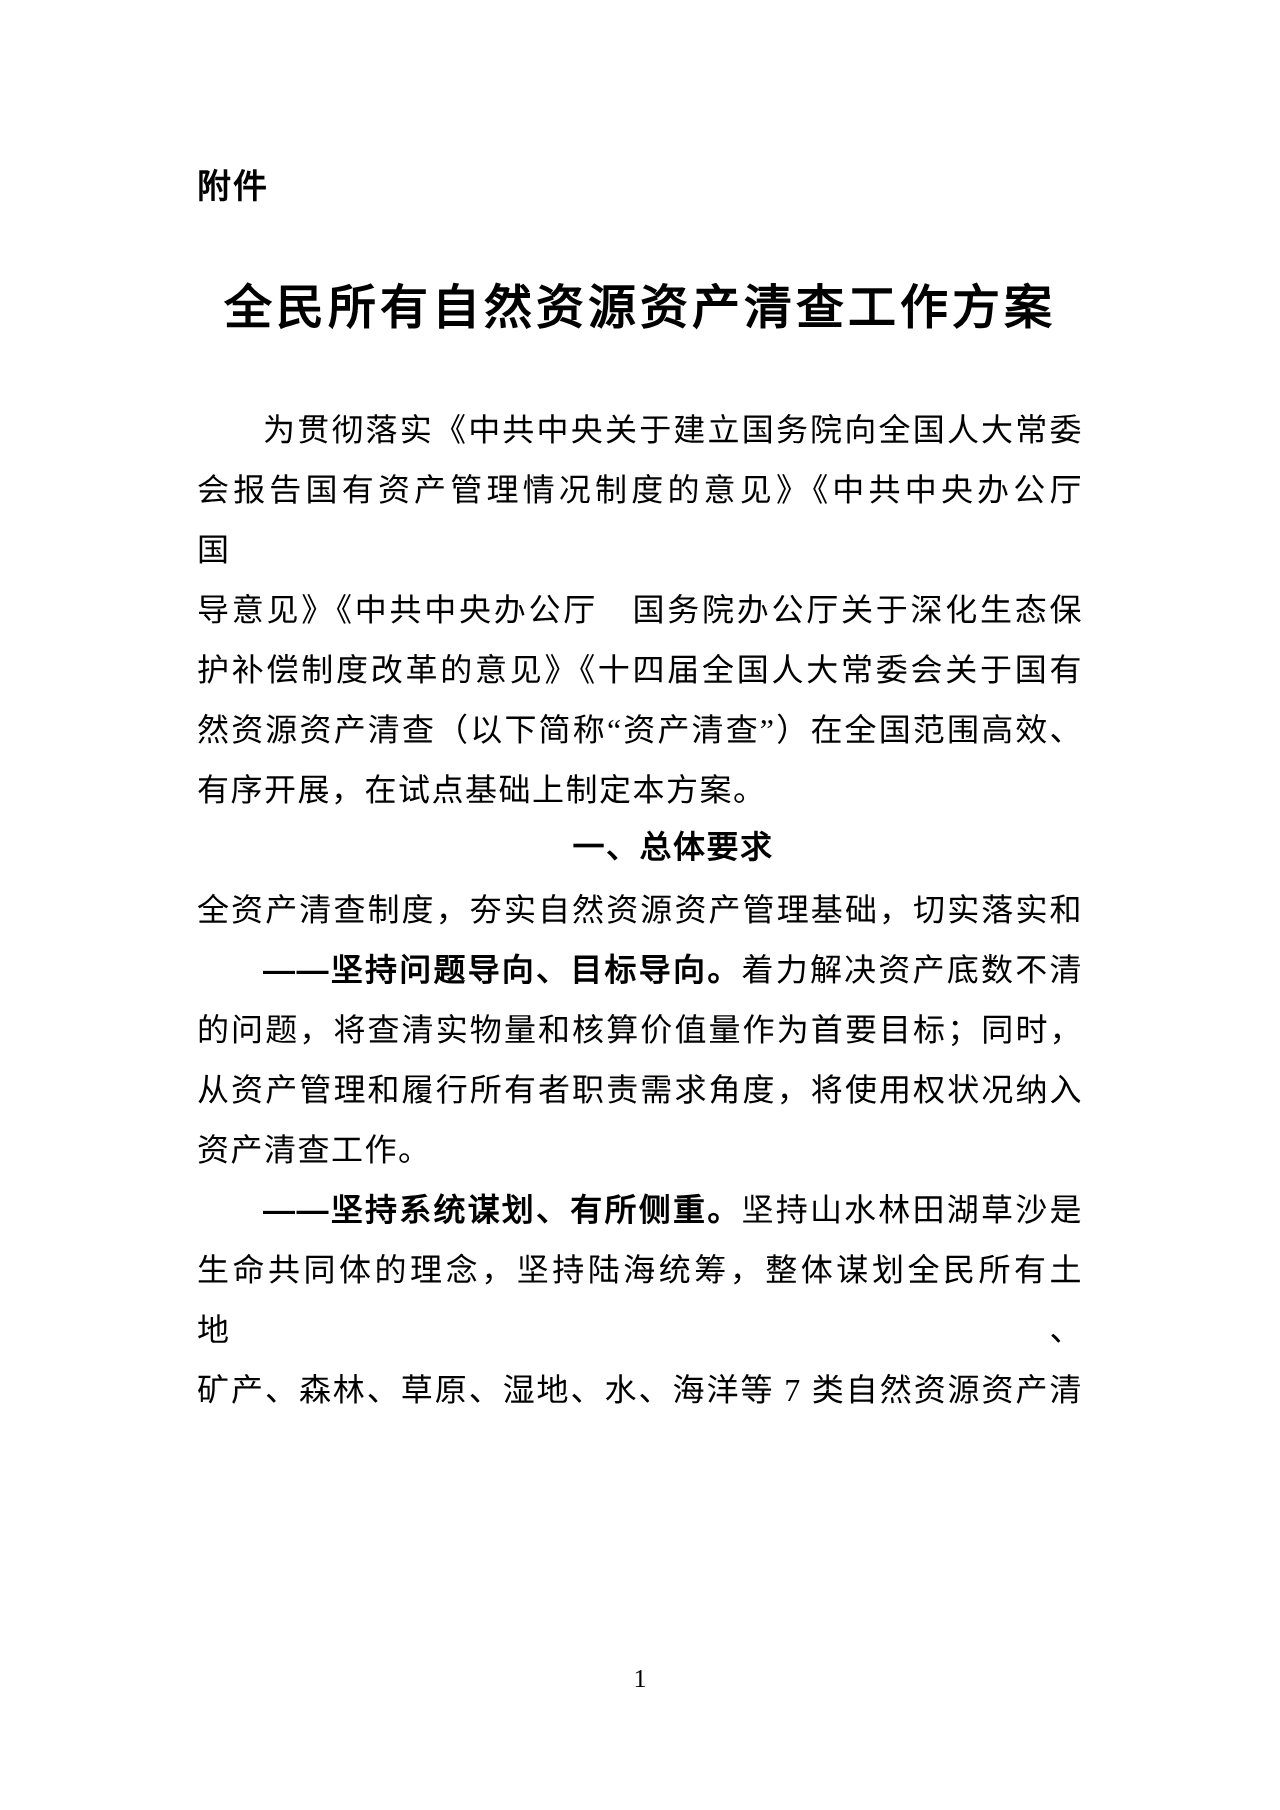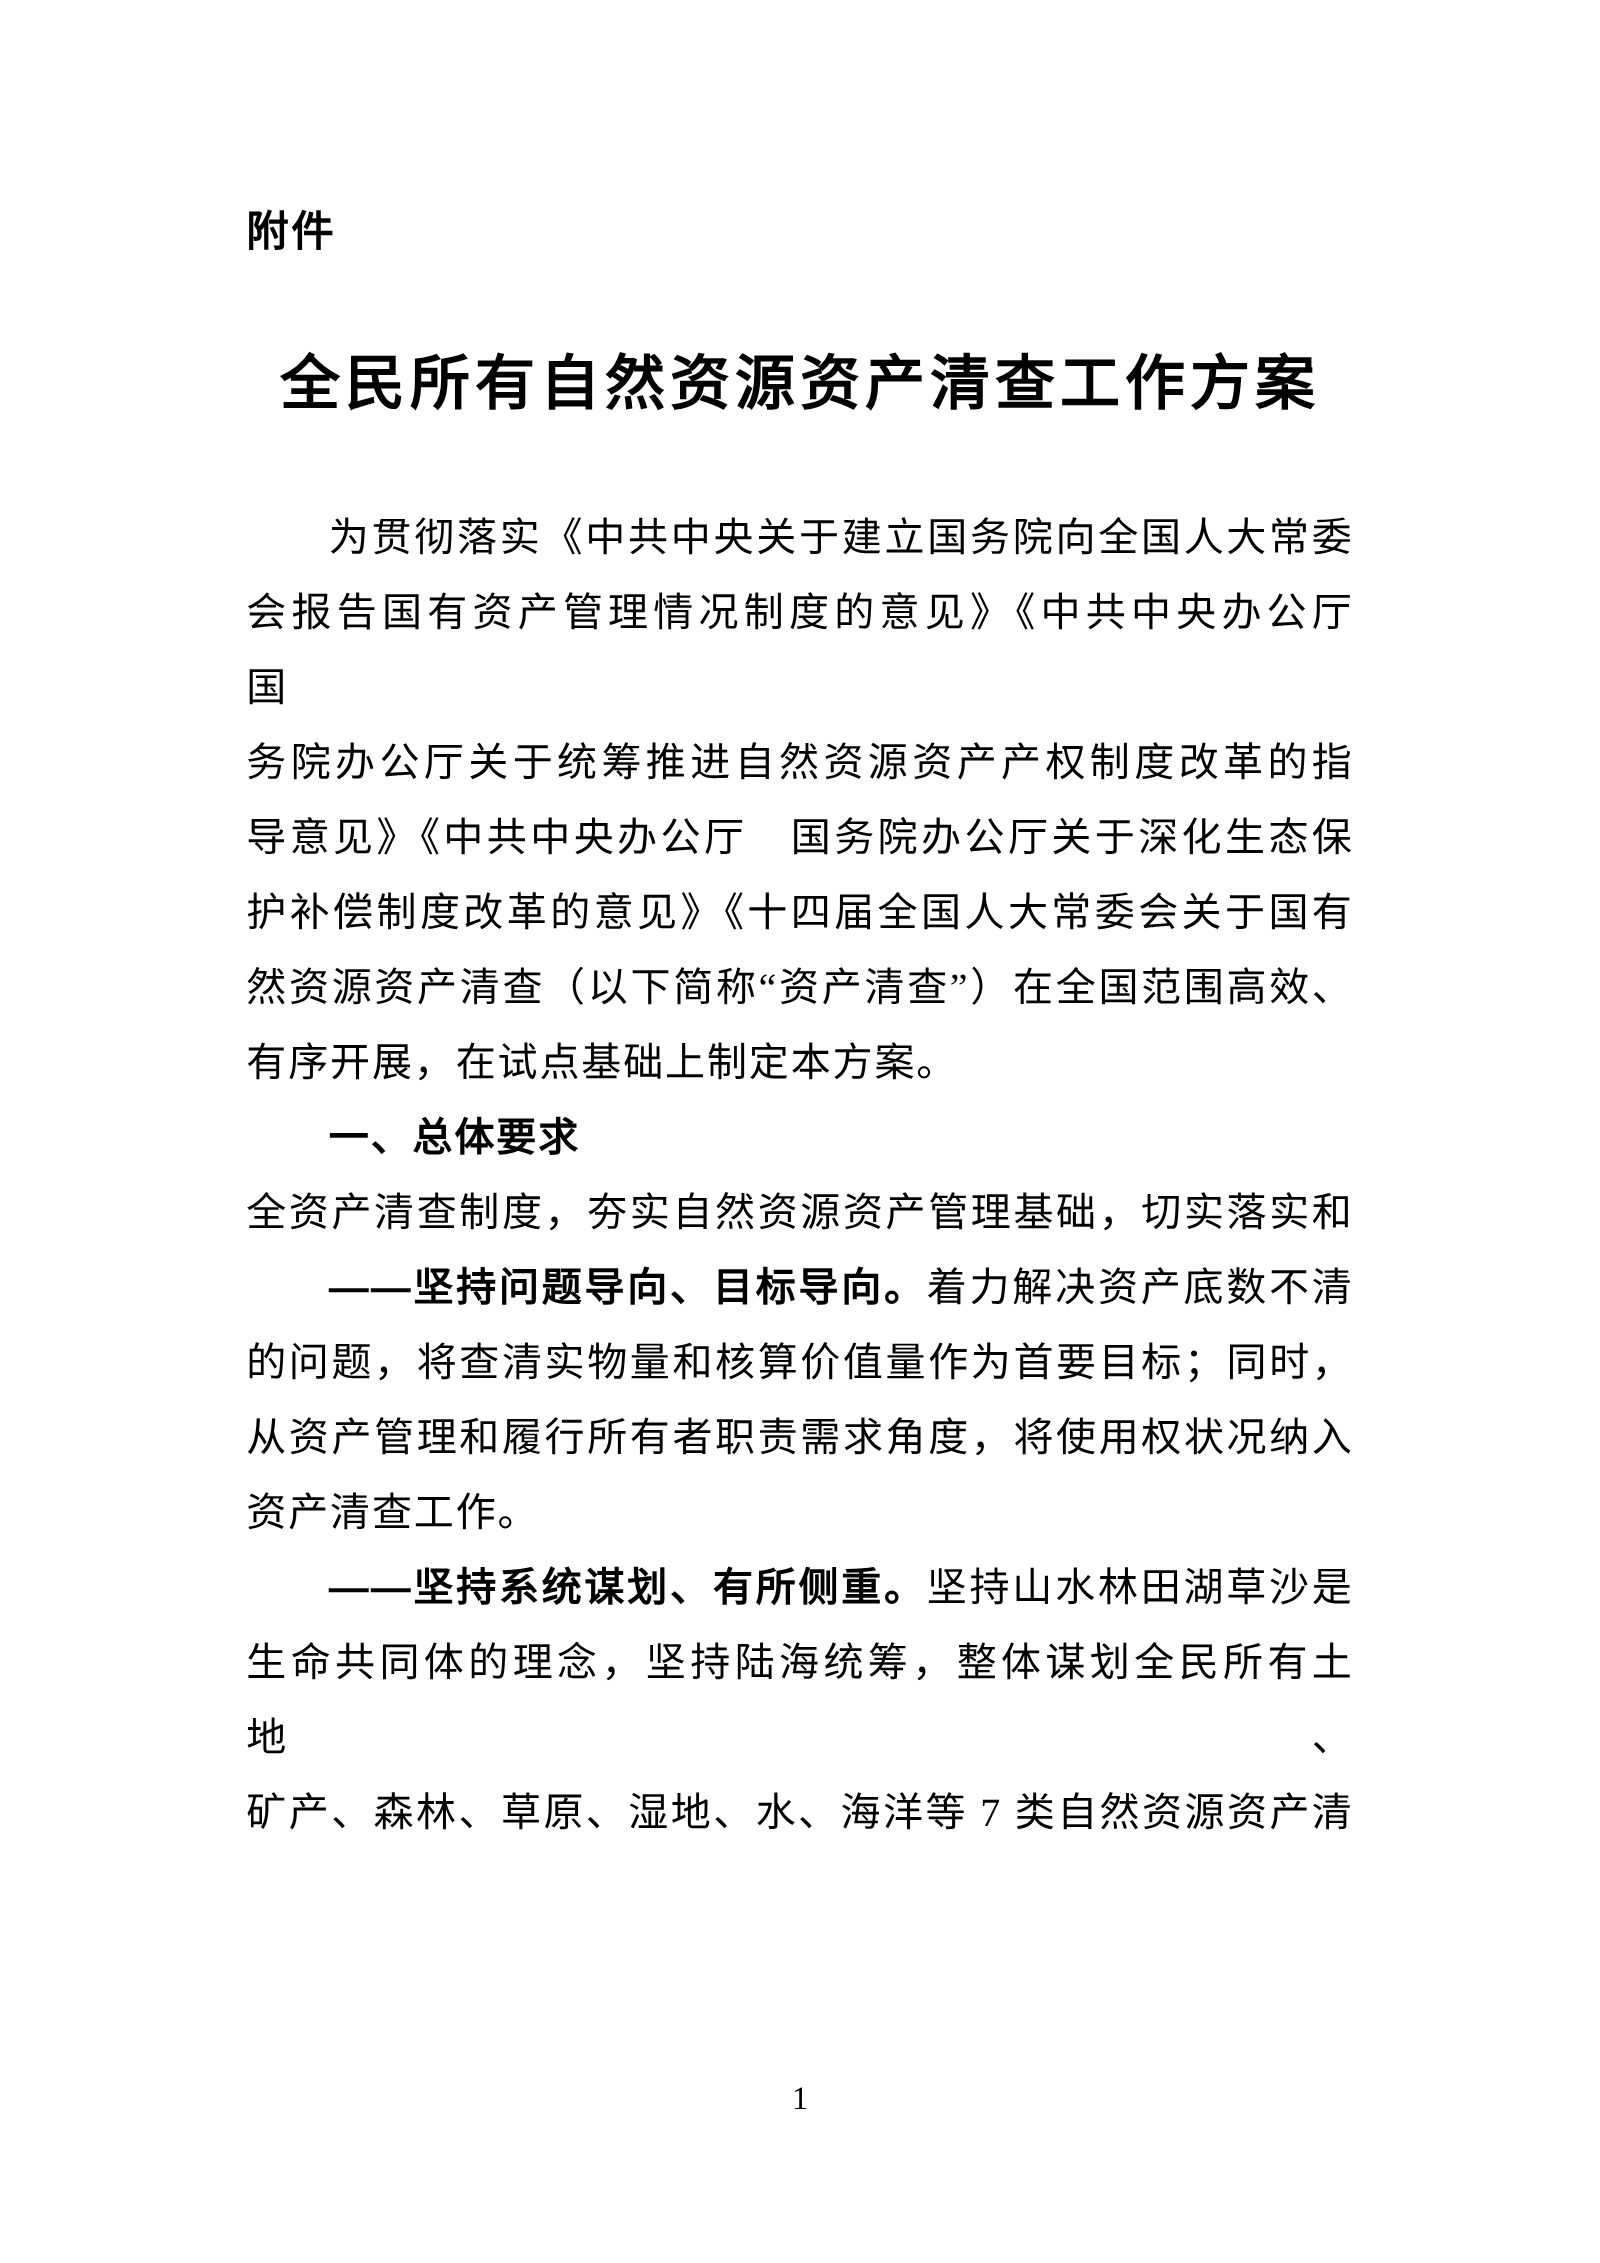--- a/index.html
+++ b/index.html
@@ -60,24 +60,24 @@
     text-align-last: left;
   }
   .line.indent {
     text-indent: 66px;
   }
   .lead {
     font-family: "Liberation Sans", "DejaVu Sans", sans-serif;
     font-weight: bold;
   }
   .heading {
-    font-family: Liberation Sans, sans-serif;
+    font-family: Liberation Mono, monospace;
     font-weight: bold;
     text-indent: 66px;
-    text-align: left;
+    text-align: center;
   }
   .pageno {
     position: absolute;
     left: 0;
     right: 0;
     top: 1662px;
     text-align: center;
     font-size: 26px;
     line-height: 34px;
     font-family: "Liberation Serif", "DejaVu Serif", serif;
@@ -89,21 +89,20 @@
 <div class="page">
 
   <div class="attachment">附件</div>
 
   <h1 class="title">全民所有自然资源资产清查工作方案</h1>
 
   <div class="doc-body" id="doc-body">
       <div class="paragraph">
         <div class="line indent"><span>为贯彻落实《中共中央关于建立国务院向全国人大常委</span></div>
         <div class="line"><span>会报告国有资产管理情况制度的意见》《中共中央办公厅　国</span></div>
-        <div class="line"><span>务院办公厅关于统筹推进自然资源资产产权制度改革的指</span></div>
         <div class="line"><span>导意见》《中共中央办公厅　国务院办公厅关于深化生态保</span></div>
         <div class="line"><span>护补偿制度改革的意见》《十四届全国人大常委会关于国有</span></div>
         <div class="line"><span>然资源资产清查（以下简称“资产清查”）在全国范围高效、</span></div>
         <div class="line short"><span>有序开展，在试点基础上制定本方案。</span></div>
       </div>
       <div class="heading">一、总体要求</div>
       <div class="paragraph">
         <div class="line"><span>全资产清查制度，夯实自然资源资产管理基础，切实落实和</span></div>
       </div>
       <div class="paragraph">

